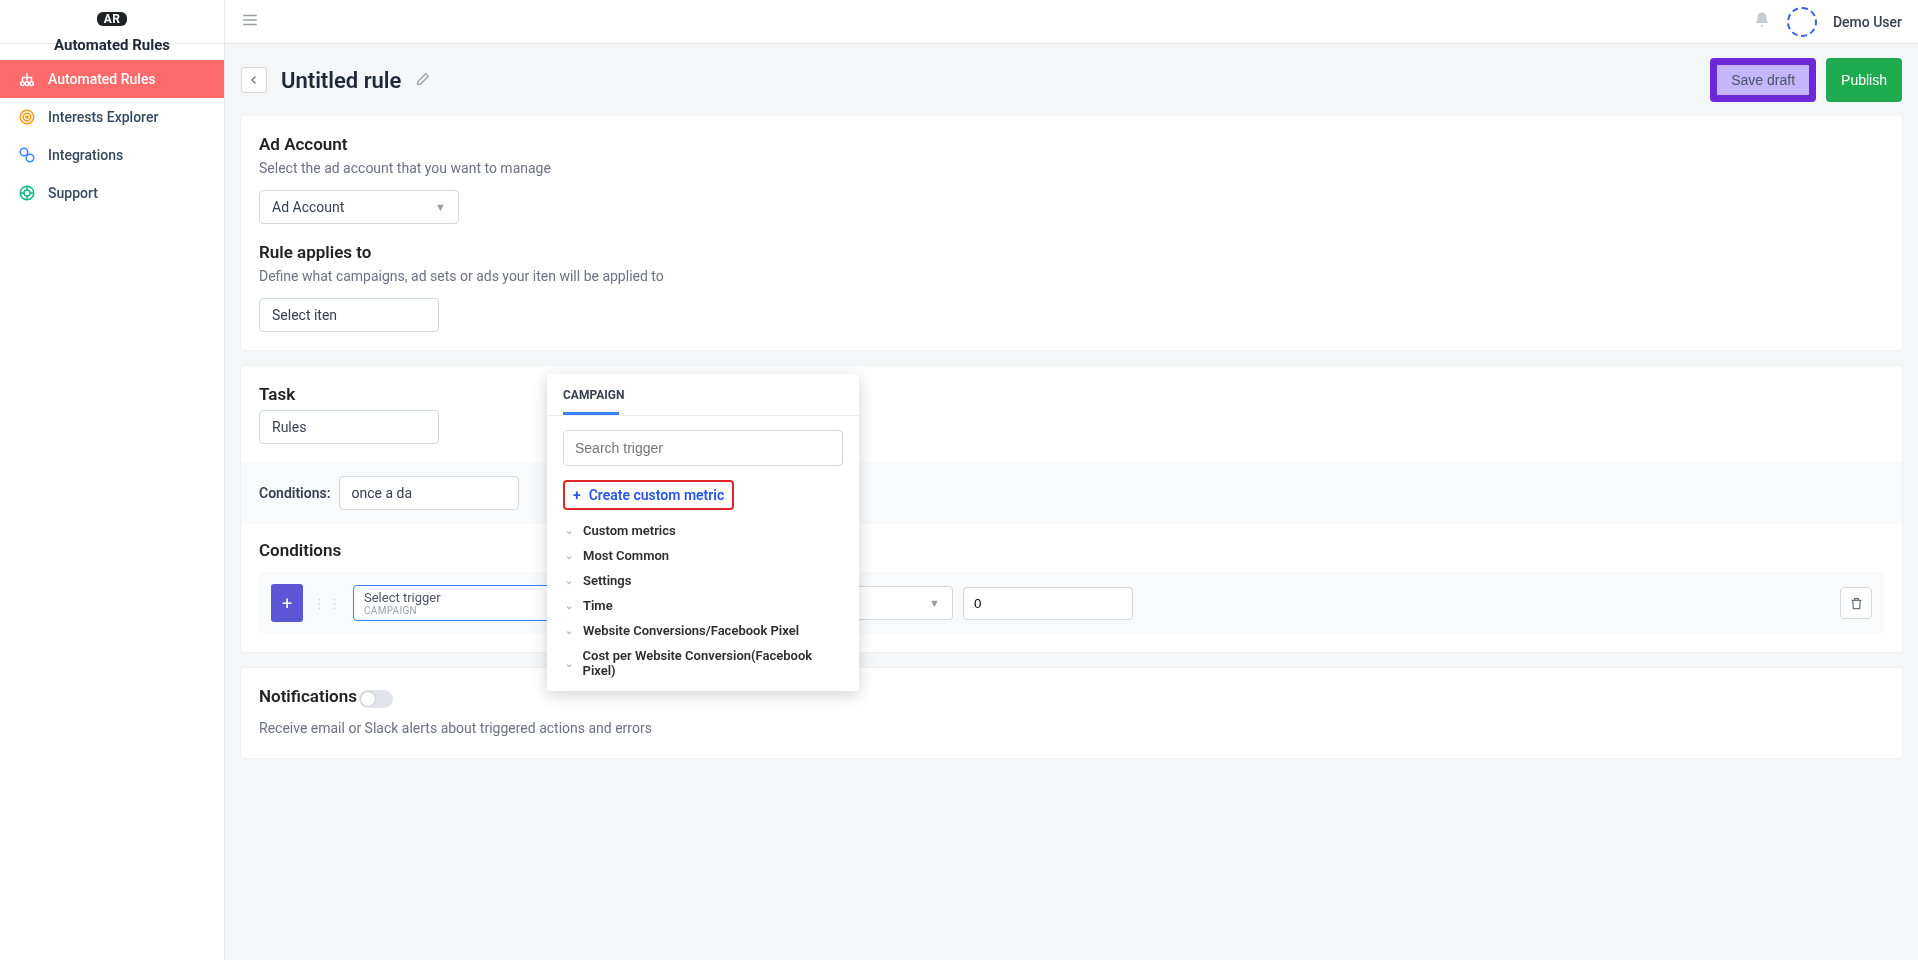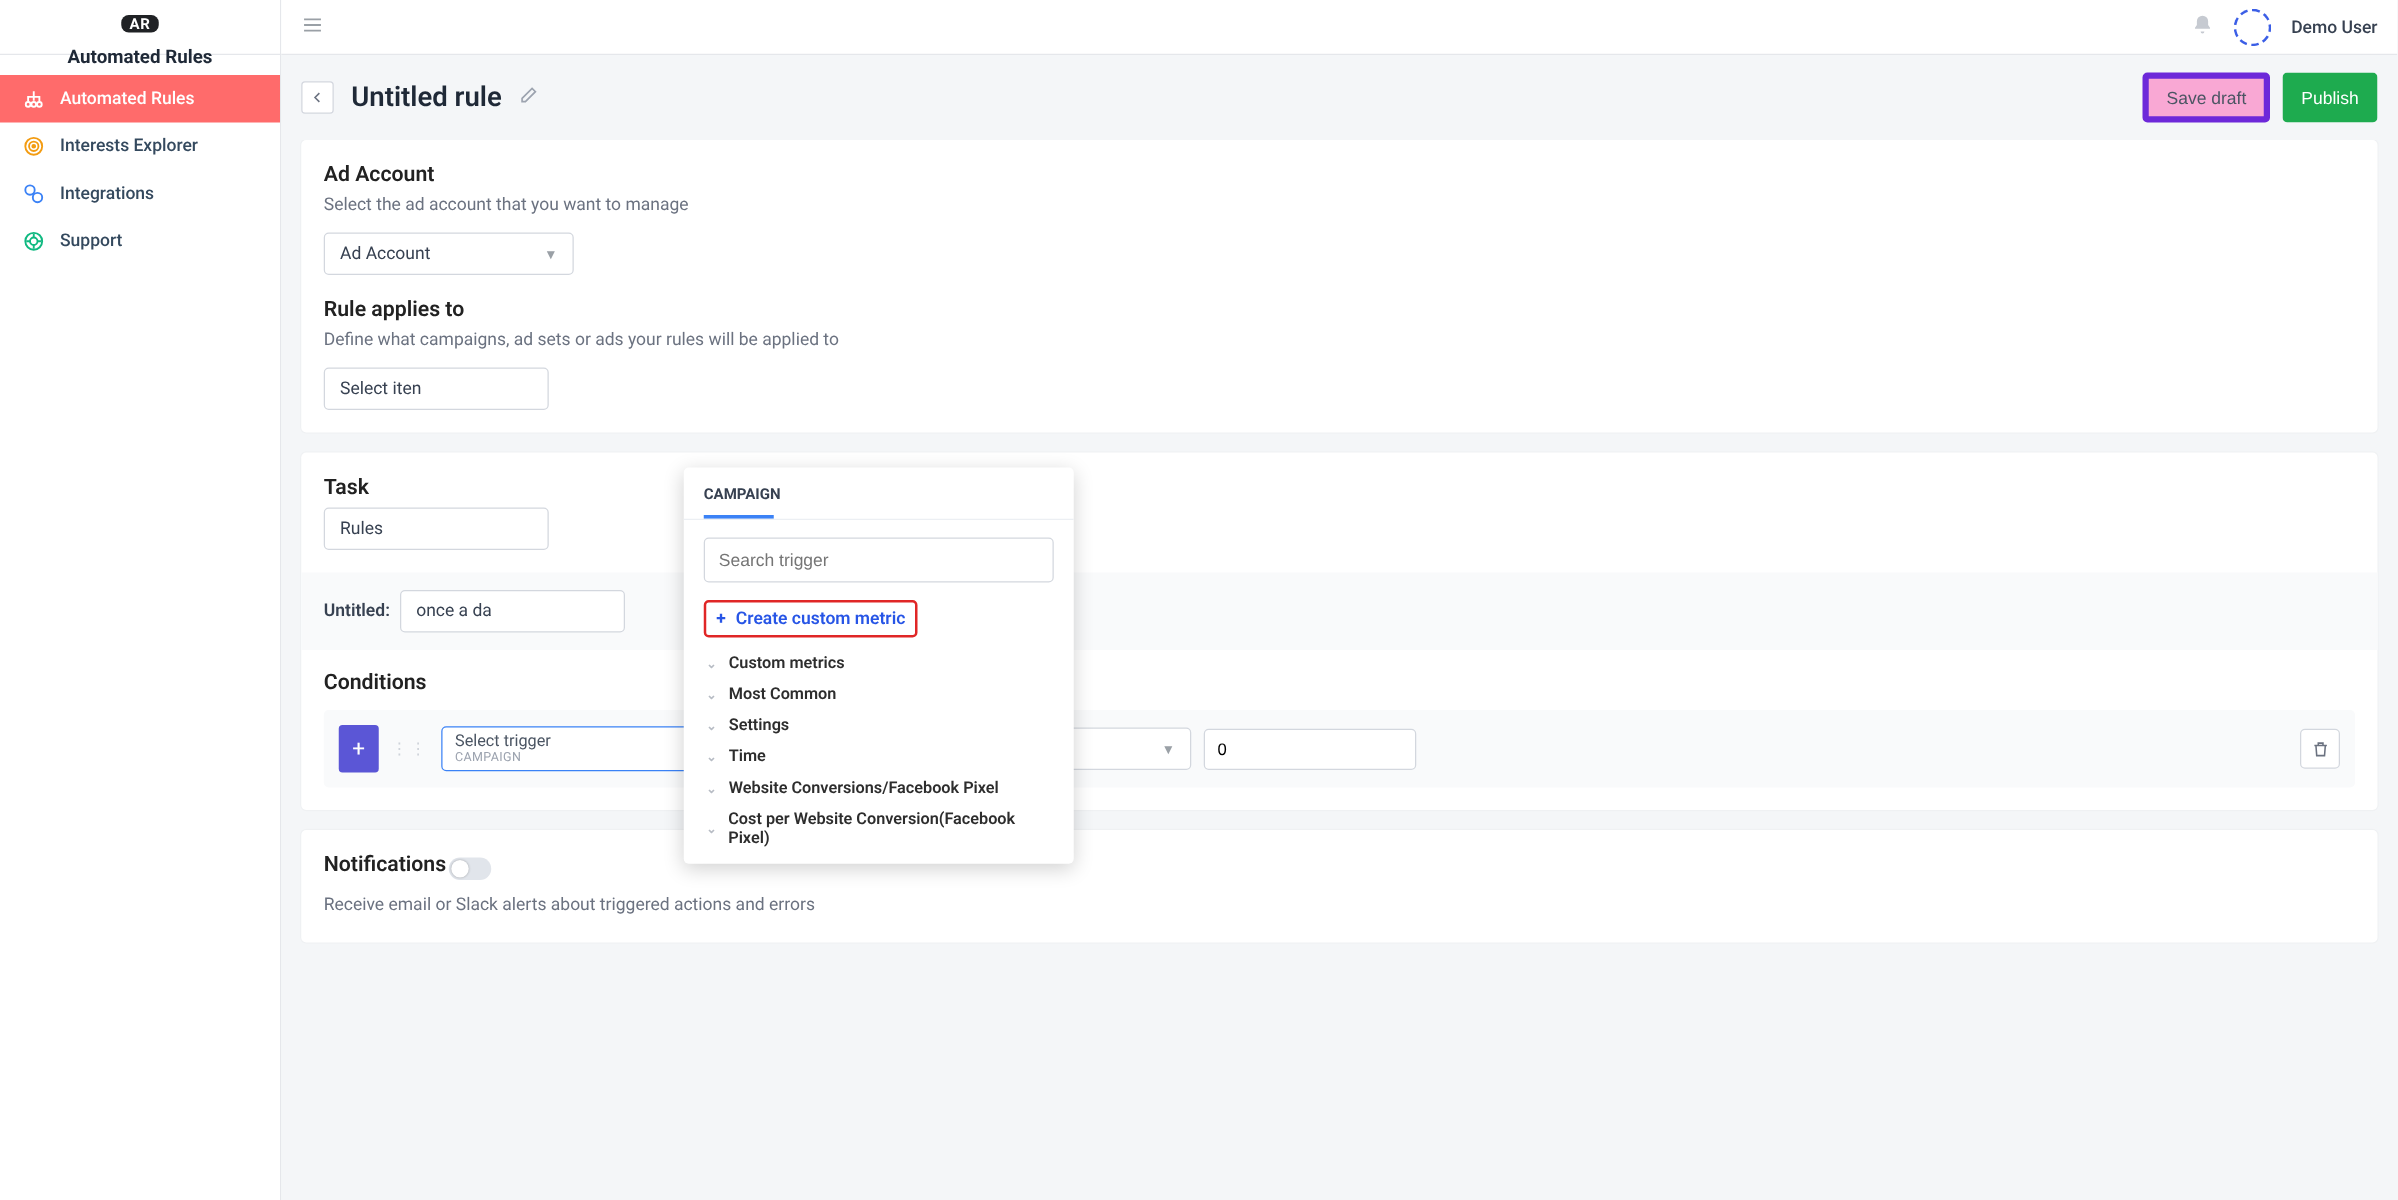--- a/index.html
+++ b/index.html
@@ -33,21 +33,21 @@
   .content { flex: 1; overflow: auto; background:#f4f6f8; }
 
   
   .title-row { display: flex; align-items: center; justify-content: space-between; padding: 14px 16px; background:#f4f6f8;}
   .title-left { display: flex; align-items: center; gap: 14px; }
   .back-btn { width: 26px; height: 26px; border: 1px solid #d3d7de; border-radius: 3px; background:#fff; display:flex; align-items:center; justify-content:center; cursor:pointer; color:#6b7280;}
   .page-title { font-size: 22px; font-weight: 600; color:#1f2937;}
   .pencil { color:#9ca3af; cursor:pointer;}
   .title-right { display:flex; gap:10px;}
   .btn { padding: 7px 14px; border-radius: 4px; font-size: 14px; cursor: pointer; border:1px solid transparent;}
-  .btn-outline { border:5px solid #6d28d9; background:#f9a8d4; color:#4b5563;}
+  .btn-outline { border:7px solid #6d28d9; background:#c4b5fd; color:#4b5563;}
   .btn-primary { background:#1eab4f; color:#fff;}
 
   
   .card { background:#fff; margin: 0 16px 16px 16px; border-radius:4px; padding: 18px 18px; box-shadow:0 0 0 1px rgba(0,0,0,0.02);}
   .card h3 { font-size:17px; font-weight:600; color:#222; margin-bottom:6px;}
   .card .sub { color:#6b7280; font-size:14px; margin-bottom:14px;}
   .label { font-size:13px; color:#374151; margin-bottom:6px; font-weight:600;}
   .select-like { display:flex; align-items:center; justify-content:space-between; border:1px solid #d3d7de; border-radius:4px; padding: 8px 12px; background:#fff; min-width:180px; color:#374151; cursor:pointer; font-size:14px;}
   .select-sm { min-width:0; width:200px; }
   .chev { color:#9aa0a6; font-size:11px;}
@@ -196,36 +196,36 @@
       <div class="card">
         <h3>Ad Account</h3>
         <div class="sub">Select the ad account that you want to manage</div>
         <div class="select-like select-sm">
           <span>Ad Account</span>
           <span class="chev">▼</span>
         </div>
 
         <div style="height:18px"></div>
         <h3>Rule applies to</h3>
-        <div class="sub">Define what campaigns, ad sets or ads your rules will be applied to</div>
+        <div class="sub">Define what campaigns, ad sets or ads your iten will be applied to</div>
         <div class="select-like" style="width:140px;">
           <span>Select iten</span>
         </div>
       </div>
 
       <div class="card">
         <h3>Task</h3>
         <div class="select-like" style="width:120px;">
           <span>Rules</span>
         </div>
 
         <div style="height:18px"></div>
         <div class="strip" style="margin-left:-18px; margin-right:-18px; padding-left:18px;">
           <div class="strip-in">
-            <span class="freq-label">Untitled:</span>
+            <span class="freq-label">Conditions:</span>
             <div class="select-like" style="width:100px;">
               <span>once a da</span>
             </div>
           </div>
         </div>
 
         <div class="conditions">
           <h3>Conditions</h3>
           <div class="cond-row">
             <div class="plus-btn">+</div>

